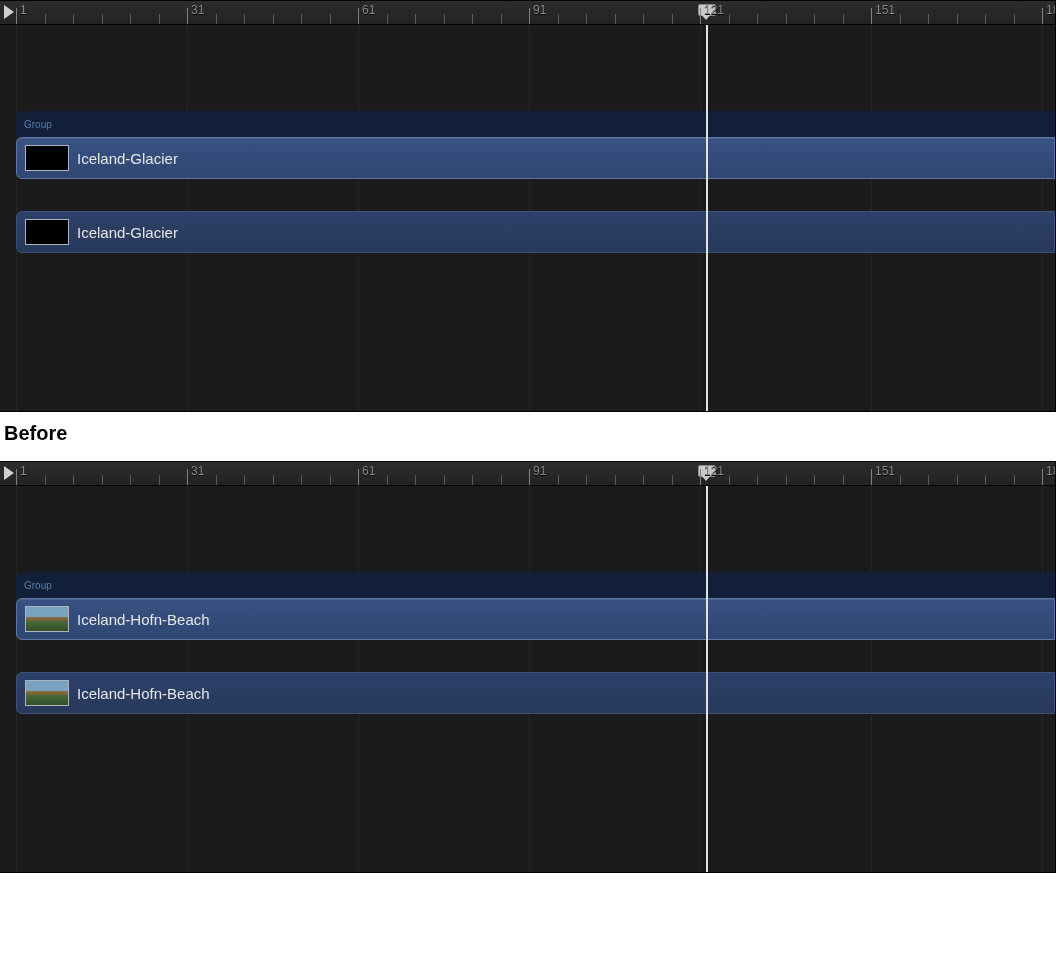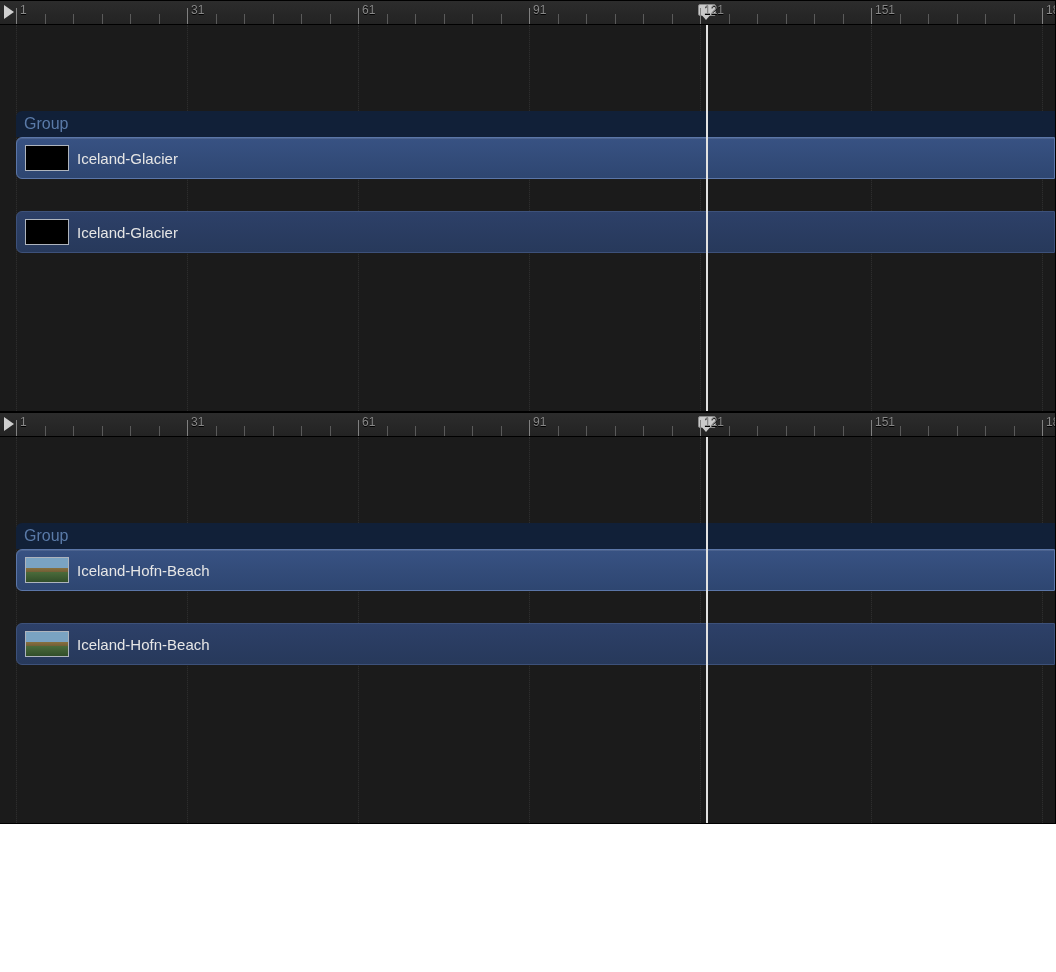--- a/index.html
+++ b/index.html
@@ -111,21 +111,21 @@
 
   .group-header {
     position: relative;
     margin-left: 16px;
     height: 26px;
     display: flex;
     align-items: center;
     padding: 0 8px;
     background: #112038;
     color: #5a7aa8;
-    font-size: 16px;
+    font-size: 10px;
     border-top-left-radius: 6px;
     z-index: 10;
   }
 
   .clip {
     position: relative;
     margin-left: 16px;
     height: 42px;
     display: flex;
     align-items: center;
@@ -239,20 +239,21 @@
     <div class="frame-grid" style="left: 16px;"></div>
         <div class="frame-grid" style="left: 187px;"></div>
         <div class="frame-grid" style="left: 358px;"></div>
         <div class="frame-grid" style="left: 529px;"></div>
         <div class="frame-grid" style="left: 700px;"></div>
         <div class="frame-grid" style="left: 871px;"></div>
         <div class="frame-grid" style="left: 1042px;"></div>
       </div>
   </div>
 
+  <div class="caption">Before</div>
 
   <div class="timeline-panel second">
     <div class="ruler" id="ruler-after">
       <div class="start-marker"></div>
       <div class="playhead-handle" id="ph-handle-after" style="left: 698px;"></div>
     <div class="tick major" style="left: 16px;"></div>
         <div class="tick-label" style="left: 20px;">1</div>
         <div class="tick" style="left: 44.5px;"></div>
         <div class="tick" style="left: 73px;"></div>
         <div class="tick" style="left: 101.5px;"></div>

